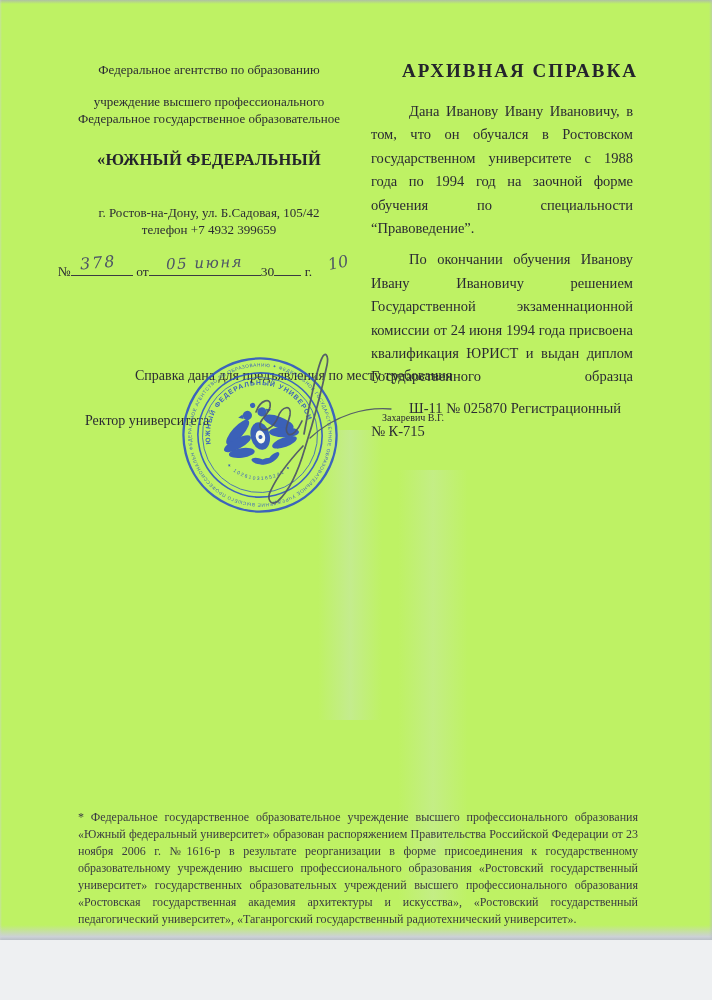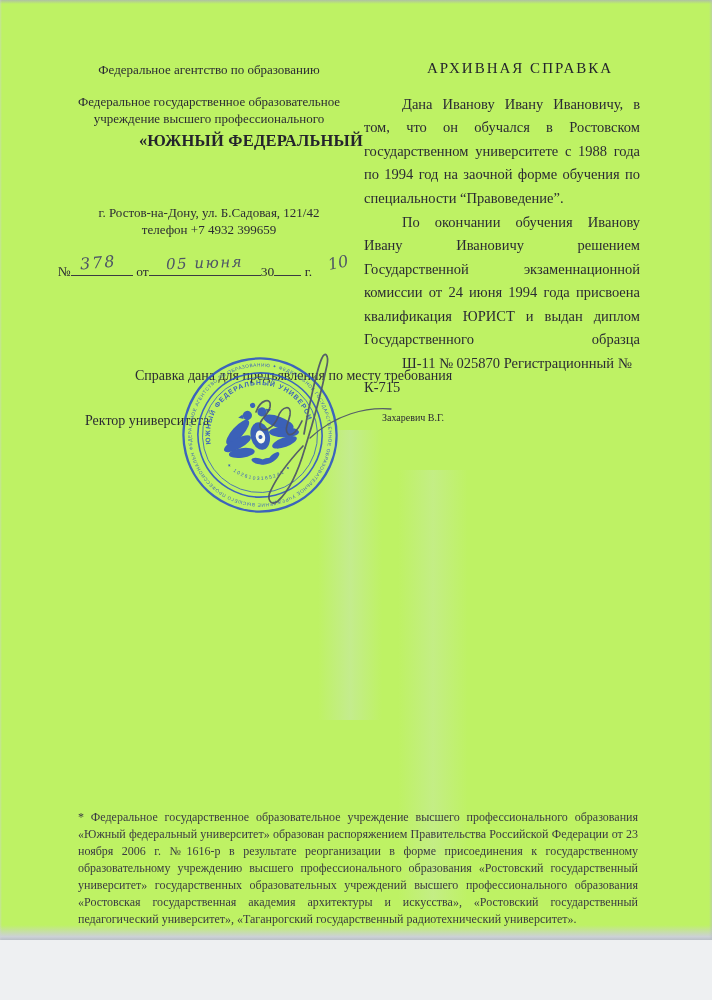--- a/index.html
+++ b/index.html
@@ -26,43 +26,43 @@
     background:linear-gradient(to right, rgba(210,222,238,0), rgba(210,222,238,.30), rgba(210,222,238,0)); }
   .band2 { left:398px; top:470px; width:70px; height:430px;
     background:linear-gradient(to right, rgba(214,224,238,0), rgba(214,224,238,.24), rgba(214,224,238,0)); }
 
   .abs { position:absolute; }
 
   
   .left-col { left:55px; width:308px; text-align:center; line-height:16.5px; font-size:13px; }
   .agency   { top:62px; }
   .inst     { top:94px; }
-  .uni-name { top:131px; font-size:16.5px; font-weight:bold; line-height:20px; letter-spacing:.2px; color:#24242c;text-align:right; }
+  .uni-name { top:150px; font-size:16.5px; font-weight:bold; line-height:20px; letter-spacing:.2px; color:#24242c; }
   .address  { top:204px; line-height:17px; }
 
   
   .ref-line { left:58px; top:262px; width:320px; font-size:13.5px; white-space:nowrap; }
   .blank { display:inline-block; border-bottom:1px solid #3a3a42; height:14px; vertical-align:baseline; }
   .b-num  { width:62px; }
   .b-date { width:112px; }
   .b-year { width:27px; }
   .hand {
     position:absolute; font-family:"DejaVu Serif",serif; font-style:italic;
     color:#4e5566; white-space:nowrap;
   }
   .h-num  { left:22px;  top:-9px; font-size:16px; transform:rotate(-5deg);  letter-spacing:2px; }
   .h-date { left:108px; top:-8px; font-size:15px; transform:rotate(-2deg);  letter-spacing:1.5px; }
   .h-year { left:270px; top:-9px; font-size:16px; transform:rotate(-12deg); }
 
   
   .title { left:390px; top:60px; width:260px; text-align:center;
-    font-size:15px; font-weight:normal; letter-spacing:2px; color:#24242c; }
+    font-size:19px; font-weight:bold; letter-spacing:2px; color:#24242c; }
   .body-col { left:363px; top:92px; width:278px; font-size:14.5px; line-height:23.4px;
     text-align:justify; color:#2b2b33; }
-  .body-col p { margin:1px; text-indent:38px; }
+  .body-col p { margin:8px; text-indent:38px; }
   .p2 { text-align-last:justify; }
   .p2-last { text-indent:0; text-align:left; text-align-last:left; }
 
   .purpose { left:135px; top:368px; font-size:14px; white-space:nowrap; }
   .rector  { left:85px;  top:413px; font-size:14px; white-space:nowrap; }
   .rector-name { left:382px; top:412px; font-size:10px; white-space:nowrap; }
 
   .seal { left:182px; top:357px; width:156px; height:156px; z-index:3; opacity:.9; }
   .sig  { left:248px; top:350px; width:165px; height:165px; z-index:4; }
 
@@ -76,30 +76,30 @@
 
 <div class="scan">
 
   <div class="edge-top"></div>
   <div class="band band1"></div>
   <div class="band band2"></div>
 
   <div class="abs left-col agency">Федеральное агентство по образованию</div>
 
   <div class="abs left-col inst">
+    <div>учреждение высшего профессионального</div>
     <div>Федеральное государственное образовательное</div>
-    <div>учреждение высшего профессионального</div>
   </div>
 
   <div class="abs left-col uni-name">
     <div>«ЮЖНЫЙ ФЕДЕРАЛЬНЫЙ</div>
   </div>
 
   <div class="abs left-col address">
-    <div>г. Ростов-на-Дону, ул. Б.Садовая, 121/42</div>
+    <div>г. Ростов-на-Дону, ул. Б.Садовая, 105/42</div>
     <div>телефон +7 4932 399659</div>
   </div>
 
   <div class="abs ref-line">
     <span>№</span><span class="blank b-num"></span>
     <span>от</span><span class="blank b-date"></span><span>30</span><span class="blank b-year"></span> <span>г.</span>
     <span class="hand h-num">378</span>
     <span class="hand h-date">05 июня</span>
     <span class="hand h-year">10</span>
   </div>

